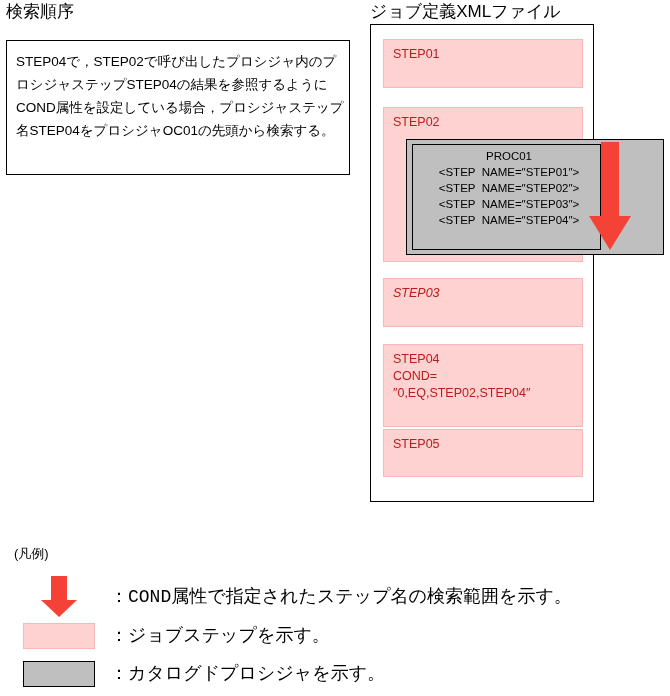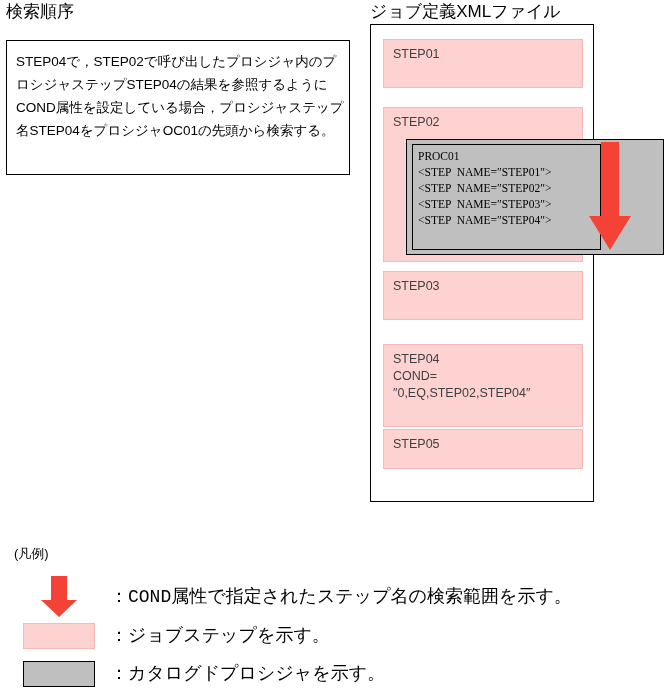--- a/index.html
+++ b/index.html
@@ -58,21 +58,21 @@
 
   .step {
     position: absolute;
     background: #ffd2d2;
     border: 1px solid #f7b8b8;
     box-sizing: border-box;
     font-size: 12.5px;
     line-height: 17px;
     padding: 6px 0 0 9px;
     white-space: pre-wrap;
-    color: #404040;
+    color: #b91c1c;
   }
 
   
   #proc-box {
     left: 406px;
     top: 139px;
     width: 258px;
     height: 116px;
     background: #bfbfbf;
     border: 1px solid #000000;
@@ -80,25 +80,26 @@
   }
   #proc-inner {
     position: absolute;
     left: 5px;
     top: 4px;
     width: 189px;
     height: 106px;
     border: 1px solid #000000;
     background: #bfbfbf;
     box-sizing: border-box;
-    font-family: Liberation Serif, serif;
+    font-family: Liberation Sans, sans-serif;
     font-size: 11.5px;
     line-height: 16px;
     padding: 3px 0 0 5px;
     white-space: pre;
+    text-align: center;
   }
 
   
   #big-arrow {
     left: 588px;
     top: 142px;
     width: 44px;
     height: 110px;
   }
 
@@ -149,27 +150,27 @@
   <div id="desc-text">STEP04で，STEP02で呼び出したプロシジャ内のプロシジャステップSTEP04の結果を参照するようにCOND属性を設定している場合，プロシジャステップ名STEP04をプロシジャOC01の先頭から検索する。</div>
 </div>
 
 <div class="abs heading" style="left:370px; top:4px;">ジョブ定義XMLファイル</div>
 
 <div class="abs" id="xml-box">
   <div class="step" style="left:12px; top:14px; width:200px; height:49px;">STEP01</div>
 
   <div class="step" style="left:12px; top:82px; width:200px; height:155px;">STEP02</div>
 
-  <div class="step" style="left:12px; top:246px; width:200px; height:49px;">STEP03</div>
+  <div class="step" style="left:12px; top:253px; width:200px; height:49px;font-style:italic;">STEP03</div>
 
   <div class="step" style="left:12px; top:319px; width:200px; height:83px;">STEP04
 COND=
 ″0,EQ,STEP02,STEP04″</div>
 
-  <div class="step" style="left:12px; top:404px; width:200px; height:40px;">STEP05</div>
+  <div class="step" style="left:12px; top:404px; width:200px; height:48px;">STEP05</div>
 </div>
 
 <div class="abs" id="proc-box">
   <div id="proc-inner">PROC01
 &lt;STEP  NAME=″STEP01″&gt;
 &lt;STEP  NAME=″STEP02″&gt;
 &lt;STEP  NAME=″STEP03″&gt;
 &lt;STEP  NAME=″STEP04″&gt;</div>
 </div>
 

